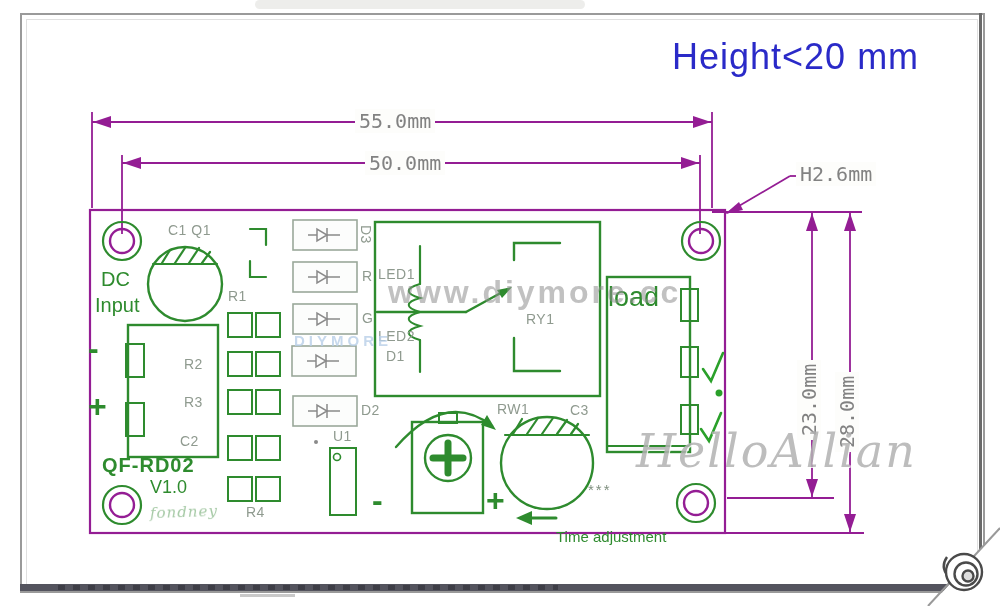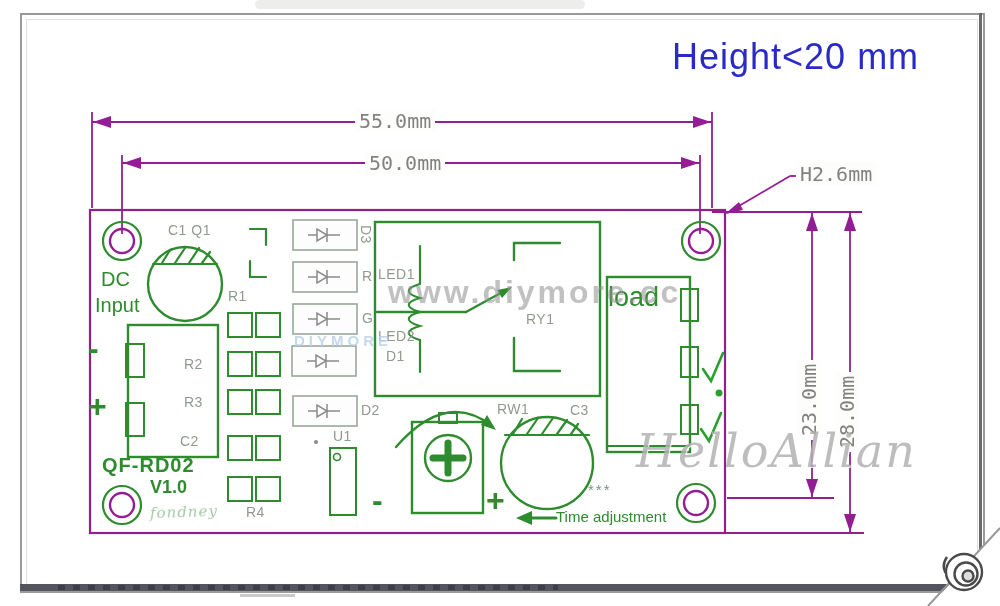--- a/index.html
+++ b/index.html
@@ -18,26 +18,26 @@
   .dim{font-family:"DejaVu Sans Mono",monospace;font-size:20px;color:#828282;
        background:#fdfdfb;padding:0 4px;white-space:nowrap;}
   .rot-ccw{transform:rotate(-90deg);transform-origin:0 0;}
   .rot-cw{transform:rotate(90deg);transform-origin:0 0;}
   
   .grn{color:#2e8b2e;white-space:nowrap;}
   .lbl{font-size:14px;color:#8f9a8f;white-space:nowrap;letter-spacing:.5px;}
   .dc{font-size:20px;font-weight:500;}
   .load{font-size:27px;margin-top:48px;}
   .model{font-size:20px;font-weight:700;letter-spacing:1px;}
-  .version{font-size:18px;font-weight:700;}
+  .version{font-size:18px;font-weight:400;}
   .sign{font-family:"DejaVu Serif",serif;font-style:italic;font-size:15px;color:#a5c9a5;
         transform:rotate(-2deg);letter-spacing:1px;filter:blur(.3px);}
   .sym{font-size:32px;font-weight:700;line-height:20px;}
   .stars{font-size:15px;color:#7f8f7f;letter-spacing:2px;}
-  .tadj{font-size:15px;}
+  .tadj{font-size:15px;margin-top:20px;}
   
   .wm-cm{left:296px;top:248px;font-size:48px;font-weight:700;color:#b8cfe8;opacity:.75;letter-spacing:6px;}
   .wm-dm{left:294px;top:332px;font-size:15px;font-weight:700;color:#b8cfe8;opacity:.8;letter-spacing:4px;}
   .wm-url{left:388px;top:274px;font-size:32px;font-weight:700;color:#8f8f8f;opacity:.55;letter-spacing:3px;}
   .wm-script{left:636px;top:424px;font-family:"DejaVu Serif",serif;font-style:italic;
              font-size:46px;color:#b2b2b2;opacity:.85;text-shadow:1px 1px 0 #fff;letter-spacing:2px;}
   .wm-bottom{left:6px;top:552px;font-size:44px;font-weight:700;letter-spacing:1px;
              color:rgba(255,255,255,.05);-webkit-text-stroke:1.5px #b0b0b0;}
   
   .stripe{left:20px;top:584px;width:963px;height:7px;background:#54545e;}

